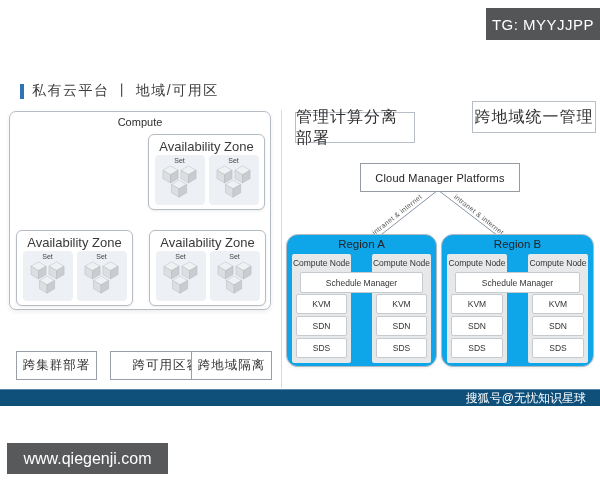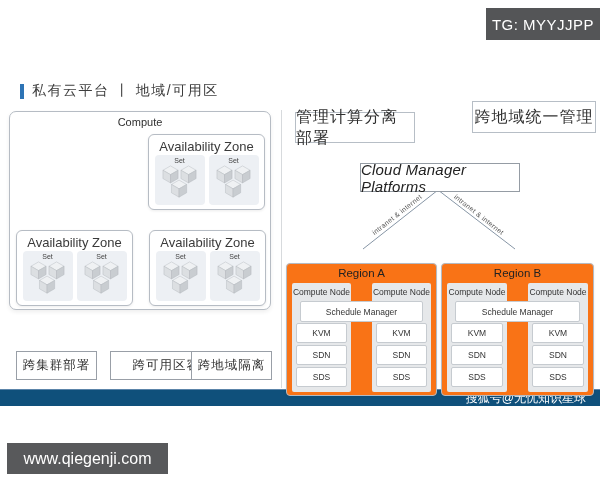--- a/index.html
+++ b/index.html
@@ -36,31 +36,31 @@
   .feat{position:absolute;top:351px;height:27px;background:#fff;border:1px solid #999fa7;
         display:flex;align-items:center;justify-content:center;font-size:12.5px;color:#2f2f2f;
         letter-spacing:1px;}
 
   
   .plain-box{position:absolute;background:#fff;border:1px solid #b7bec6;display:flex;
              align-items:center;justify-content:center;font-size:16px;color:#2f2f2f;
              letter-spacing:1px;}
   .mgmt1{left:295px;top:112px;width:118px;height:29px;}
   .mgmt2{left:472px;top:101px;width:122px;height:30px;}
-  .cmp{left:360px;top:163px;width:158px;height:27px;border-color:#959ca4;font-size:15px;
-       letter-spacing:.2px;color:#222;font-style:italic;}
+  .cmp{left:360px;top:163px;width:158px;height:27px;border-color:#959ca4;font-size:11px;
+       letter-spacing:.2px;color:#222;}
 
   .link-label{position:absolute;width:90px;text-align:center;font-size:7px;color:#555;
               letter-spacing:.3px;z-index:1;}
   .ll{left:352px;top:211px;transform:rotate(-38deg);}
   .lr{left:434px;top:211px;transform:rotate(38deg);}
 
   
-  .rg{position:absolute;top:263px;height:131px;background:#f97316;border:1px solid #b4bac2;
-      border-radius:4px;z-index:2;box-shadow:0 1px 3px rgba(0,0,0,.07);}
+  .rg{position:absolute;top:234px;height:131px;background:#0ea5e9;border:1px solid #b4bac2;
+      border-radius:12px;z-index:2;box-shadow:0 1px 3px rgba(0,0,0,.07);}
   .rg-title{text-align:center;font-size:11.5px;color:#222;margin-top:3px;}
   .rg-body{position:absolute;left:5px;right:5px;top:19px;bottom:3px;display:flex;gap:21px;}
   .cn-panel{flex:1;background:#e6e8ea;border-radius:2px;position:relative;}
   .cn-label{text-align:center;font-size:8.5px;color:#333;padding-top:4px;}
   .comp{position:absolute;left:4px;right:4px;height:18px;background:#fff;border:1px solid #c6cbd0;
         border-radius:2px;display:flex;align-items:center;justify-content:center;font-size:8.5px;
         color:#333;}
   .sm-box{position:absolute;left:13px;right:13px;top:37px;height:19px;background:#fff;
           border:1px solid #c6cbd0;border-radius:2px;display:flex;align-items:center;
           justify-content:center;font-size:8.5px;color:#333;z-index:3;}

